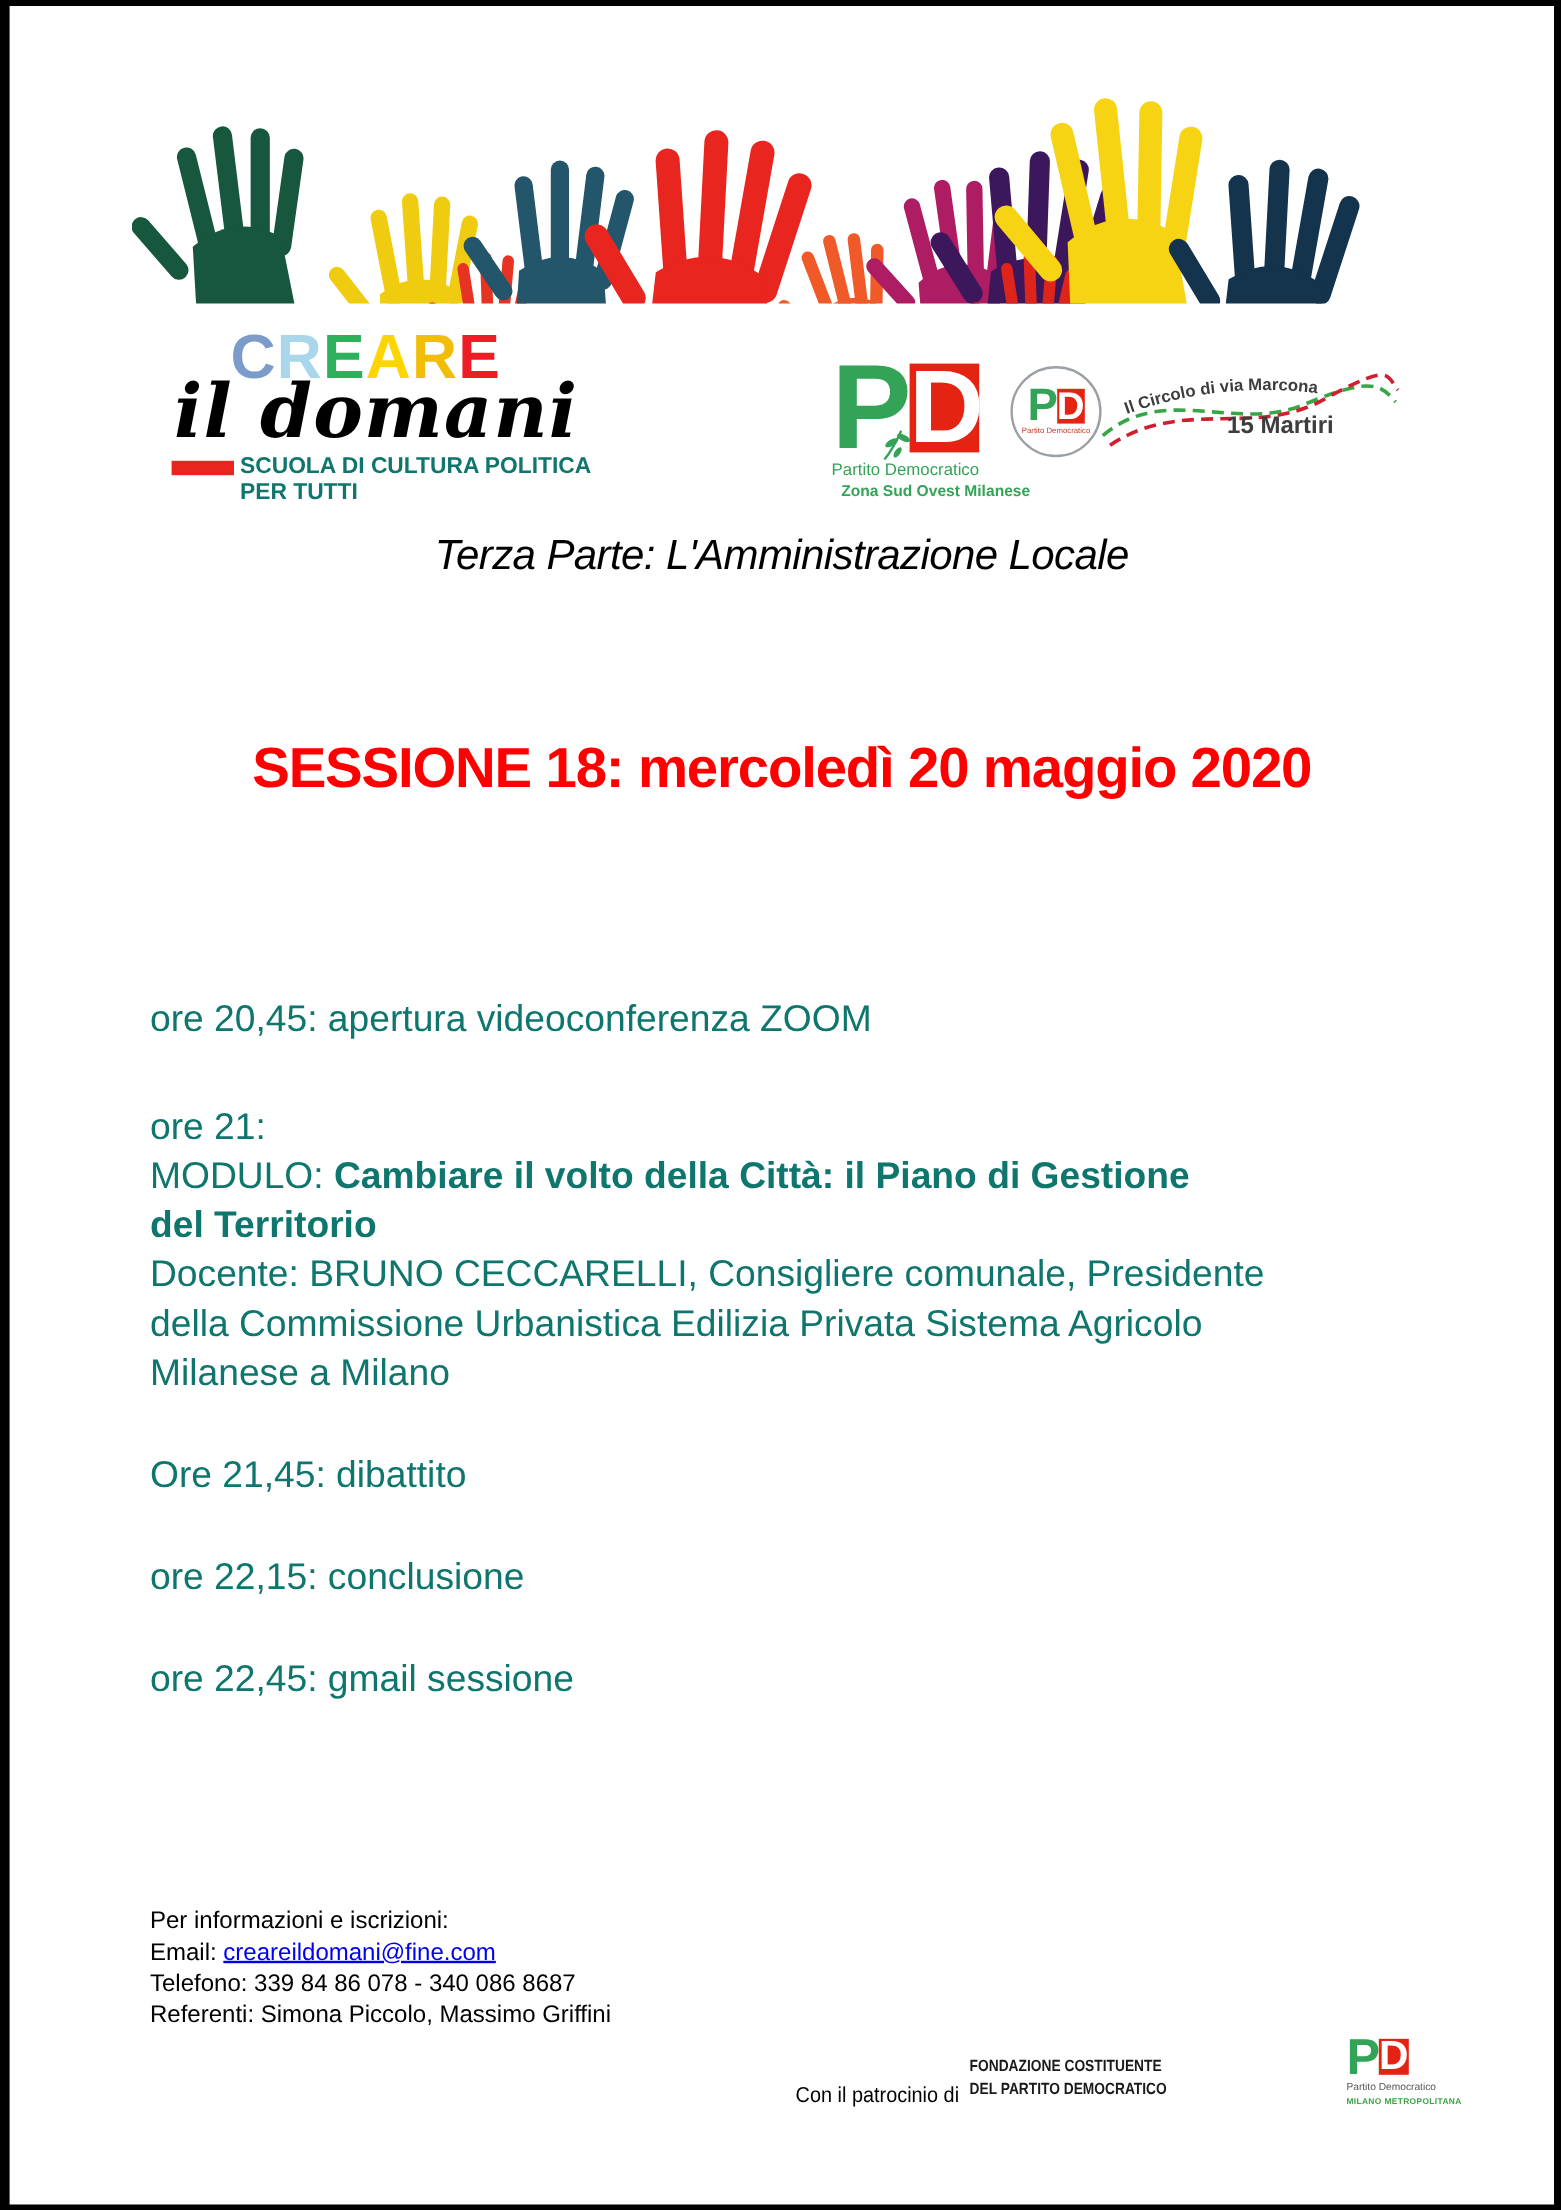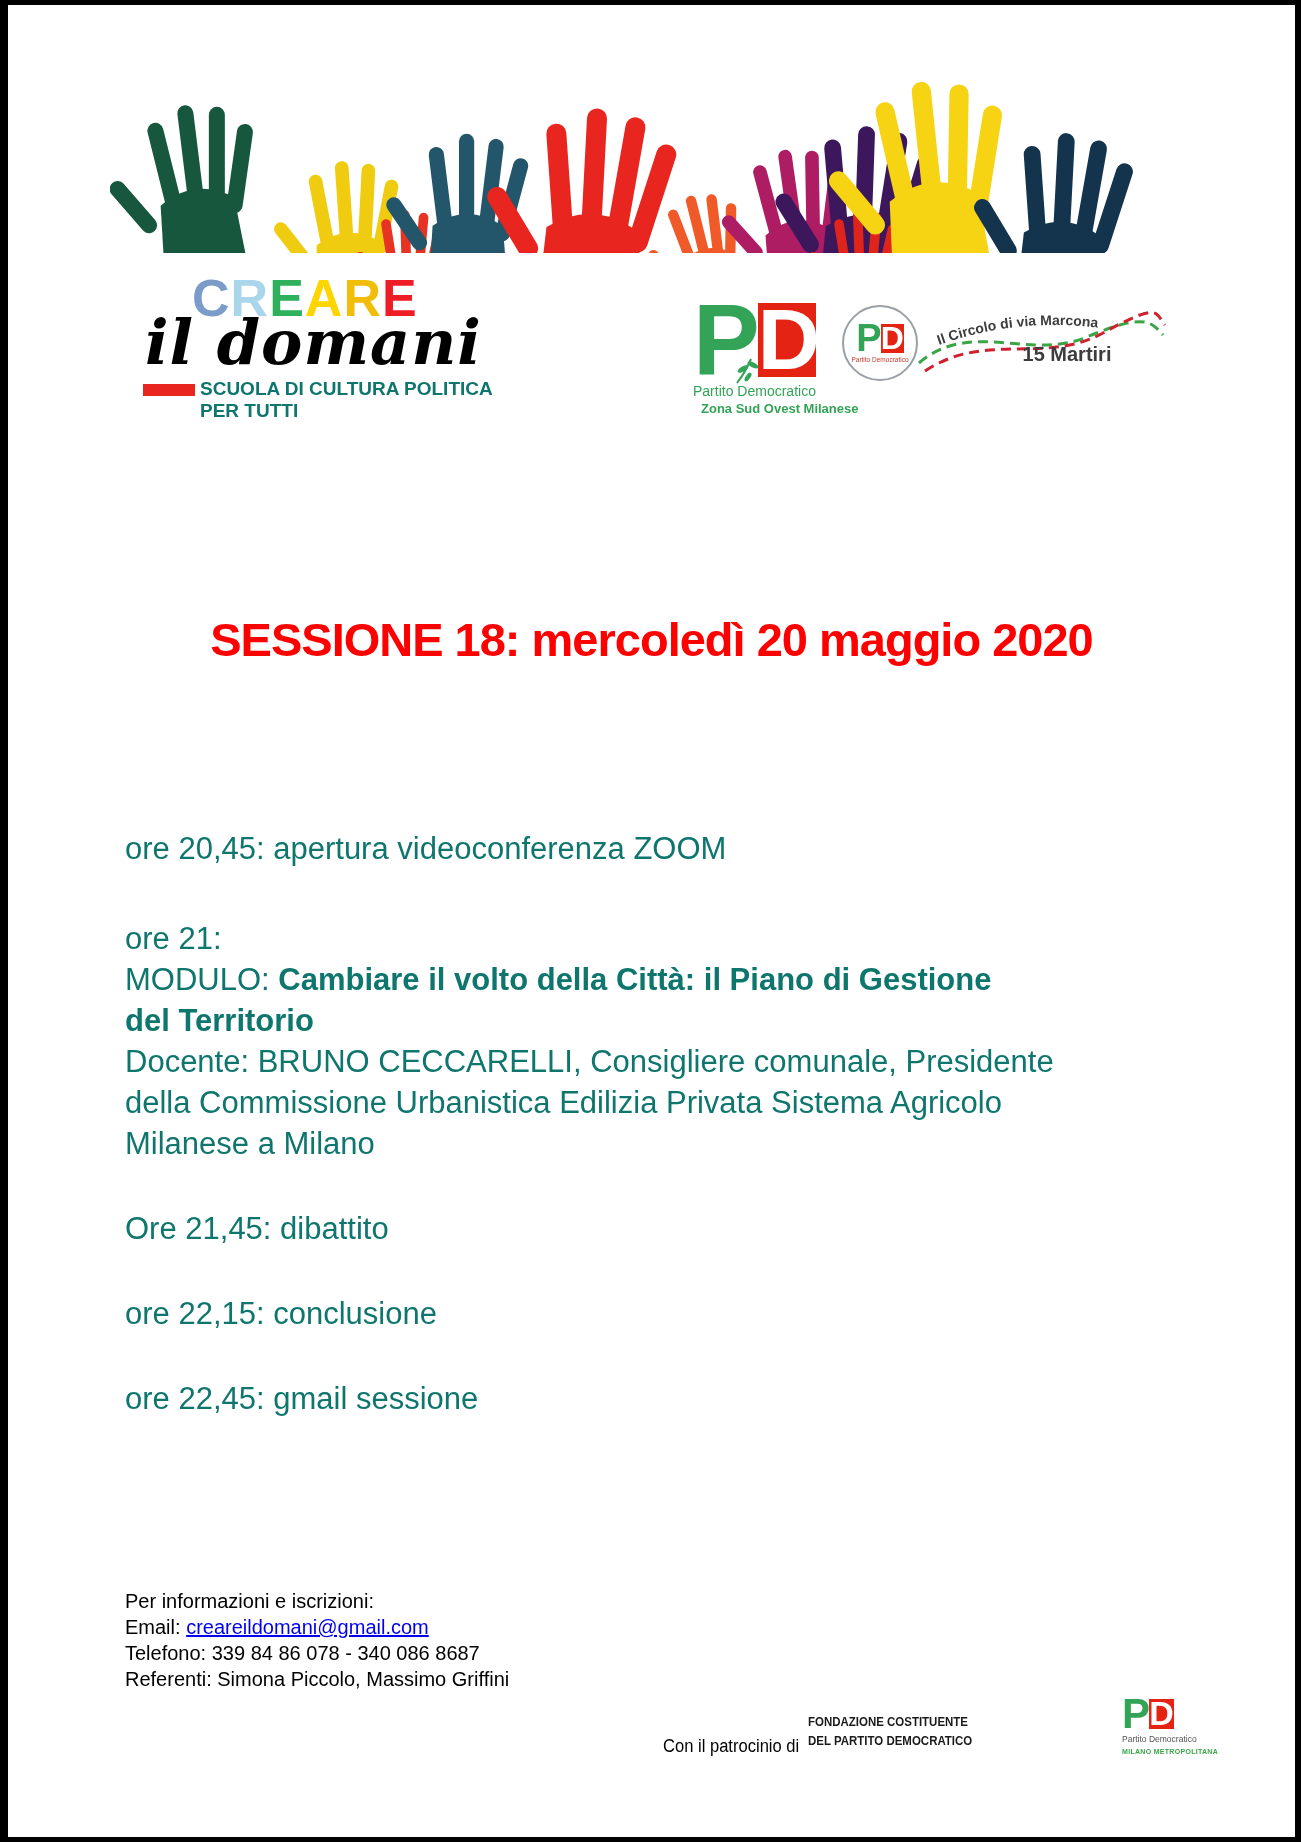--- a/index.html
+++ b/index.html
@@ -135,37 +135,38 @@
   <svg class="abs circolo" viewBox="0 0 252 96" width="252" height="96">
     <defs>
         <path id="arcText" d="M24 44 Q130 6 246 40" fill="none"></path>
       </defs>
     <path d="M4 62 C55 18 115 60 172 36 S 236 20 248 34" stroke="#3aa545" stroke-width="3" stroke-dasharray="10 6" fill="none"></path>
     <path d="M10 70 C70 30 130 64 188 32 S 240 12 250 24" stroke="#cf2030" stroke-width="3" stroke-dasharray="10 6" fill="none"></path>
     <text font-size="14" font-weight="bold" fill="#3d3d3d" font-family="Liberation Sans, sans-serif"><textPath href="#arcText">Il Circolo di via Marcona</textPath></text>
     <text x="152" y="60" text-anchor="middle" font-size="20" font-weight="bold" fill="#3d3d3d" font-family="Liberation Sans, sans-serif">15 Martiri</text>
   </svg>
 
+  <div class="abs subtitle">Terza Parte: L'Amministrazione Locale</div>
 
   <div class="abs heading">SESSIONE 18: mercoledì 20 maggio 2020</div>
 
   <div class="abs schedule">
     <p>ore 20,45: apertura videoconferenza ZOOM</p>
     <p class="gap1"><span>ore 21:</span><br><span>MODULO: </span><b class="prewrap">Cambiare il volto della Città: il Piano di Gestione
 del Territorio</b><br><span class="prewrap">Docente: BRUNO CECCARELLI, Consigliere comunale, Presidente
 della Commissione Urbanistica Edilizia Privata Sistema Agricolo
 Milanese a Milano</span></p>
     <p class="gap2">Ore 21,45: dibattito</p>
     <p class="gap3">ore 22,15: conclusione</p>
     <p class="gap3">ore 22,45: gmail sessione</p>
   </div>
 
   <div class="abs contact">
     <div>Per informazioni e iscrizioni:</div>
-    <div><span>Email: </span><a href="#">creareildomani@gmail.com</a></div>
+    <div><span>Email: </span><a href="#">creareildomani@fine.com</a></div>
     <div>Telefono: 339 84 86 078 - 340 086 8687</div>
     <div>Referenti: Simona Piccolo, Massimo Griffini</div>
   </div>
 
   <div class="abs patronage">Con il patrocinio di</div>
   <div class="abs foundation"><span>FONDAZIONE COSTITUENTE</span><br><span>DEL PARTITO DEMOCRATICO</span></div>
 
   <div class="abs pd-metro">
     <div class="row">
       <span class="p">P</span>

